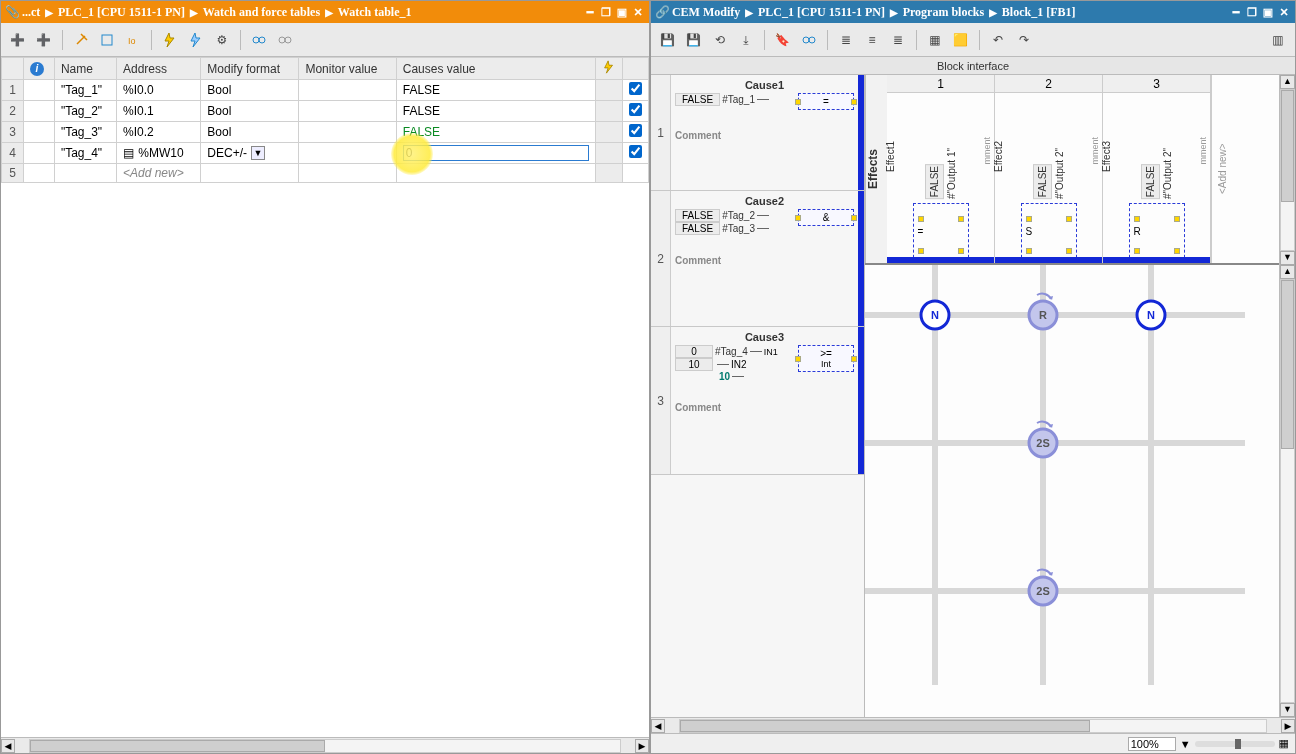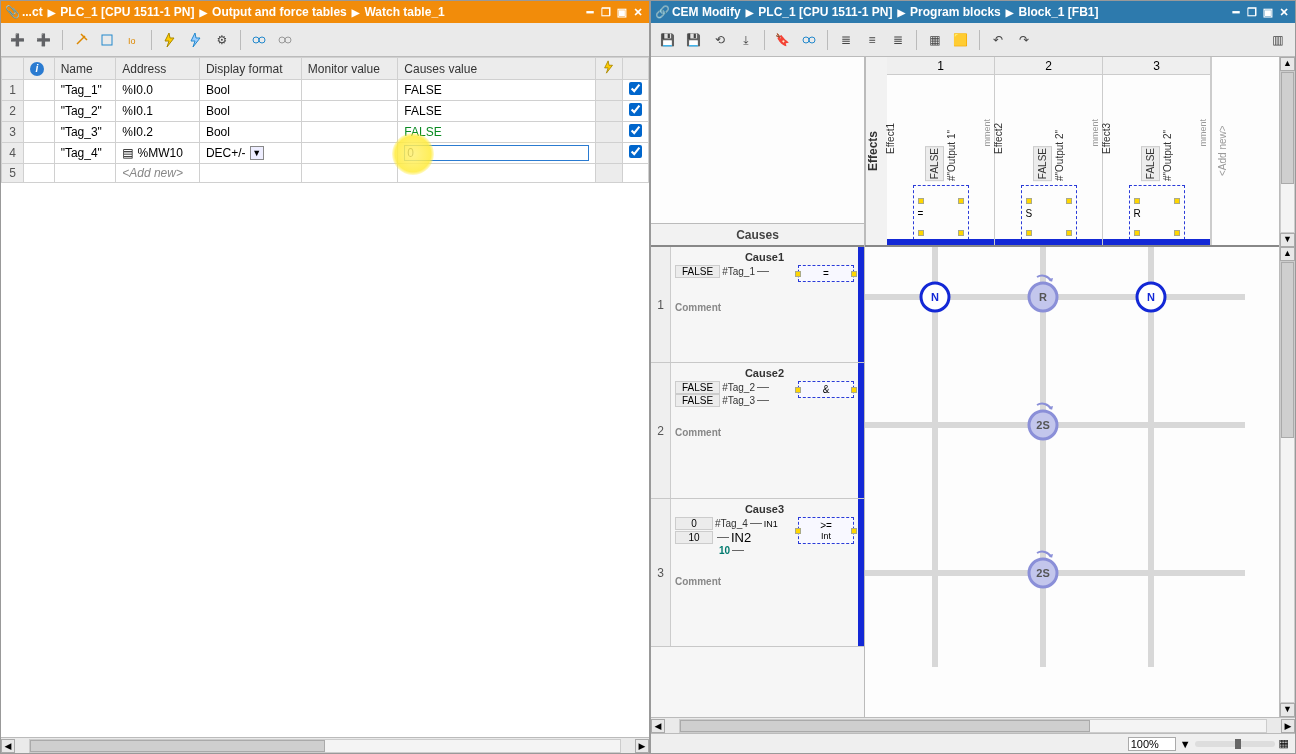--- a/index.html
+++ b/index.html
@@ -4,21 +4,21 @@
 <style>
   * { box-sizing: border-box; margin: 0; padding: 0; font-family: "Segoe UI", Tahoma, sans-serif; }
   html, body { width: 1296px; height: 754px; background: #f0f0f0; overflow: hidden; }
   .app { display: flex; width: 100%; height: 100%; }
   .pane { height: 100%; display: flex; flex-direction: column; border: 1px solid #999; }
   .pane-left { width: 650px; }
   .pane-right { flex: 1; }
   .titlebar { height: 22px; display: flex; align-items: center; padding: 0 4px; color: #fff; font-size: 12px; font-weight: bold; white-space: nowrap; overflow: hidden; }
   .titlebar-left { background: #f28c0a; }
   .titlebar-right { background: #2d7aad; }
-  .titlebar .crumb { margin: 12px 2px; }
+  .titlebar .crumb { margin: 12px 2px; font-family: Liberation Serif, serif; }
   .titlebar .sep { margin: 0 3px; font-size: 10px; color: #fff; }
   .titlebar .win-ctrls { margin-left: auto; display: flex; gap: 2px; }
   .win-ctrls span { width: 14px; height: 14px; display: inline-flex; align-items: center; justify-content: center; font-size: 11px; cursor: pointer; }
 
   .toolbar { height: 34px; background: #eaeaea; border-bottom: 1px solid #bbb; display: flex; align-items: center; padding: 0 6px; gap: 4px; }
   .toolbar .btn { width: 22px; height: 22px; border: 1px solid transparent; border-radius: 2px; display: inline-flex; align-items: center; justify-content: center; font-size: 12px; cursor: pointer; color: #444; }
   .toolbar .divider { width: 1px; height: 20px; background: #bbb; margin: 0 3px; }
   .toolbar svg { width:16px; height:16px; }
 
   
@@ -114,21 +114,21 @@
 
 <div class="app">
 
   <div class="pane pane-left">
     <div class="titlebar titlebar-left">
       <span>📎</span>
       <span class="crumb">...ct</span>
         <span class="sep">▶</span>
       <span class="crumb">PLC_1 [CPU 1511-1 PN]</span>
         <span class="sep">▶</span>
-      <span class="crumb">Output and force tables</span>
+      <span class="crumb">Watch and force tables</span>
         <span class="sep">▶</span>
       <span class="crumb">Watch table_1</span>
       <div class="win-ctrls">
         <span>━</span>
         <span>❐</span>
         <span>▣</span>
         <span>✕</span>
       </div>
     </div>
 
@@ -179,21 +179,21 @@
     </div>
 
     <div class="watch-wrap">
       <table class="watch">
         <thead>
           <tr>
             <th class="rownum"></th>
             <th><span class="i-icon">i</span></th>
             <th>Name</th>
             <th>Address</th>
-            <th>Display format</th>
+            <th>Modify format</th>
             <th>Monitor value</th>
             <th>Causes value</th>
             <th class="flash"><svg viewBox="0 0 16 16">
                   <path d="M7 1 L3 9 L7 9 L5 15 L12 6 L8 6 Z" fill="#fc0" stroke="#a80"></path>
                 </svg></th>
             <th class="chk"></th>
           </tr>
         </thead>
         <tbody id="watch-body">
             <tr>
@@ -301,28 +301,26 @@
       <span class="btn">≣</span>
       <span class="divider"></span>
       <span class="btn">▦</span>
       <span class="btn">🟨</span>
       <span class="divider"></span>
       <span class="btn">↶</span>
       <span class="btn">↷</span>
       <span style="margin-left:auto;" class="btn">▥</span>
     </div>
 
+    <div class="block-iface">Block interface</div>
 
     <div class="right-body">
       <div class="cem-area">
 
         <div class="causes-col">
-          <div class="causes-header-top">
-            <div class="causes-label-bar">Causes</div>
-          </div>
           <div id="causes-list">
               <div class="cause-row" style="height: 116px;">
     <div class="rnum">1</div>
     <div class="rcontent-outer">
       <div class="rcontent">
         <div class="cause-title">Cause1</div>
         <div style="display:flex; align-items:flex-start; gap:2px;">
           <div style="flex:1;">
                         <div class="tag-val">
                           <span class="v">FALSE</span>
@@ -382,21 +380,21 @@
                         <div class="tag-val">
                           <span class="v">0</span>
                           <span class="t ">#Tag_4</span>
                           <span class="wire"></span>
                           <span style="font-size:9px;">IN1</span>
                         </div>
                         <div class="tag-val">
                           <span class="v">10</span>
                           <span class="t tint"></span>
                           <span class="wire"></span>
-                          <span style="font-size:13px;">IN2</span>
+                          <span style="font-size:10px;">IN2</span>
                         </div>
                         <div class="tag-val">
                           <span class="t tint" style="margin-left:44px;">10</span>
                           <span class="wire"></span>
                         </div>
                       </div>
           <div class="cause-block">
             <div>&gt;=</div>
             <div style="font-size:9px;">Int</div>
             <span class="port-s port-l"></span>

